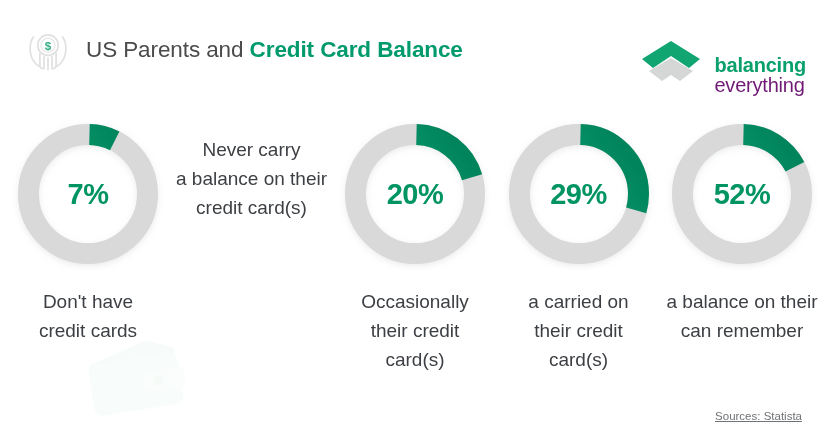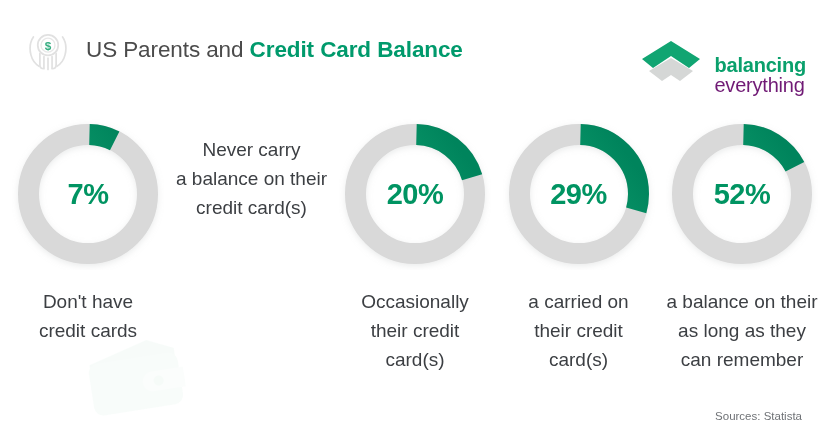--- a/index.html
+++ b/index.html
@@ -157,20 +157,21 @@
     pointer-events: none;
   }
 
   
   .source {
     position: absolute;
     right: 28px;
     bottom: 14px;
     font-size: 11.5px;
     color: #6f7276;
+    text-decoration: underline;
   }
 </style>
 </head>
 <body>
 
 <div id="infographic">
 
   <div class="header">
     <div class="title-group">
       <svg class="hands-icon" viewBox="0 0 64 64">
@@ -295,21 +296,20 @@
               <feDropShadow dx="0" dy="2" stdDeviation="3.4" flood-color="#b9bcbd" flood-opacity="0.30"></feDropShadow>
             </filter>
           </defs>
           <circle cx="76" cy="76" r="59.5" fill="none" stroke="#d9d9d9" stroke-width="21" filter="url(#sh4)"></circle>
           <circle class="arc" cx="76" cy="76" r="59.5" fill="none" stroke="url(#g4)" stroke-width="21" transform="rotate(-90 76 76)" stroke-dasharray="63.554419382121516 310.29510639506384" stroke-dashoffset="-1.5"></circle>
         </svg>
         <div class="donut-value">52%</div>
       </div>
       <div class="caption">
         <div>a balance on their</div>
-        <div>as long as they</div>
         <div>can remember</div>
       </div>
     </div>
 
   </div>
 
   <svg class="watermark" viewBox="0 0 116 92">
     <g transform="rotate(-9 58 46)">
       <path d="M14 26 L74 10 L100 22 L100 30 L14 30 Z" fill="#e8f5ee"></path>
       <rect x="12" y="26" width="90" height="52" rx="9" fill="#eaf6f0"></rect>

